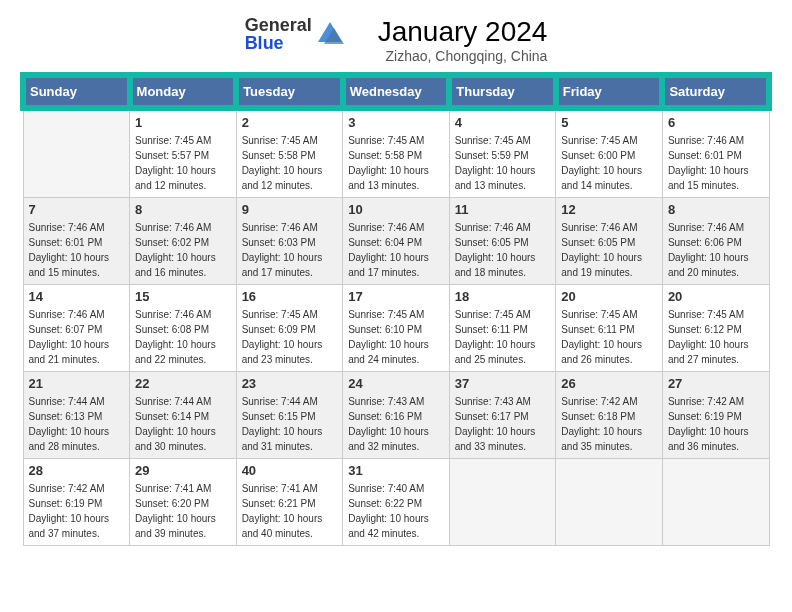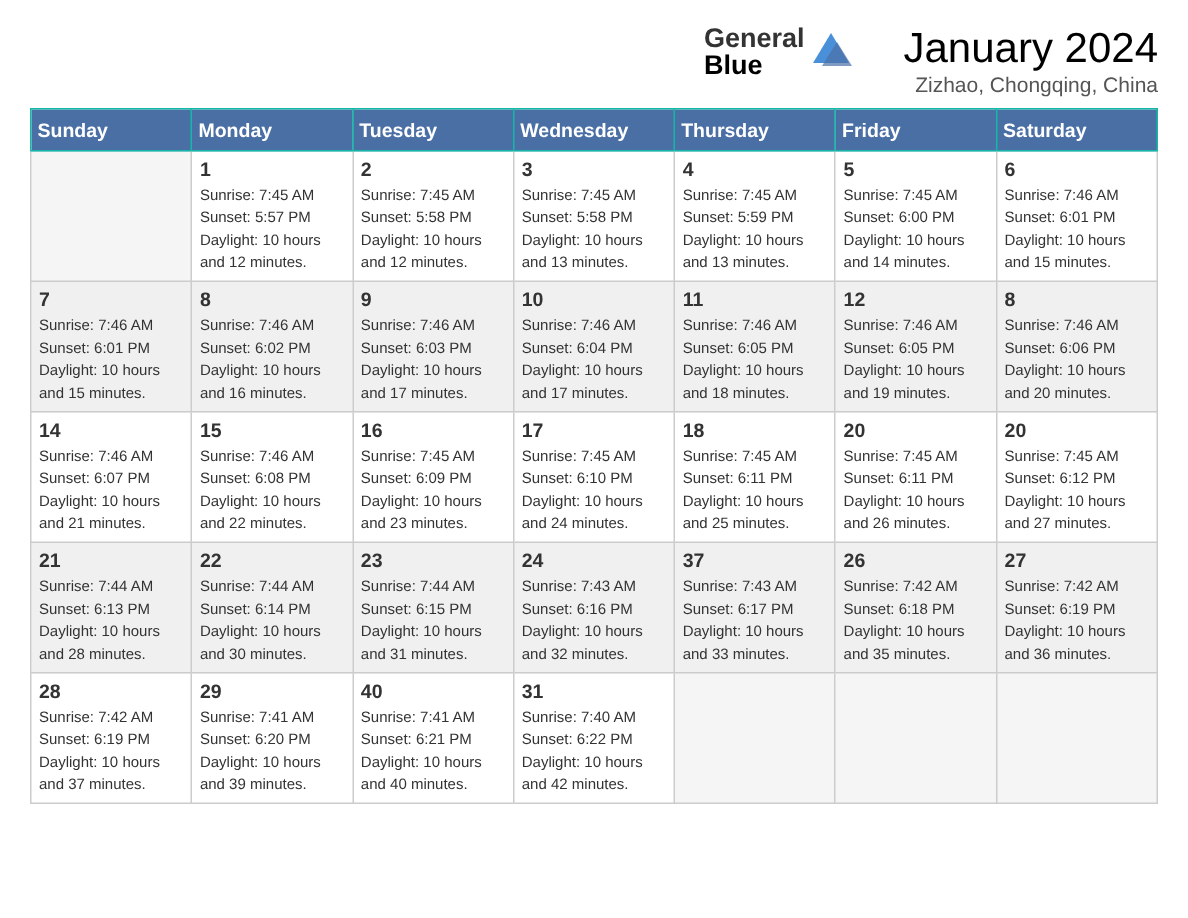--- a/index.html
+++ b/index.html
@@ -11,21 +11,21 @@
       padding: 0;
     }
     .page {
       width: 792px;
       background: #fff;
       padding: 16px 20px 16px 20px;
     }
     .header {
       display: flex;
       align-items: flex-start;
-      justify-content: flex-end;
+      justify-content: center;
       margin-bottom: 8px;
     }
     .logo {
       display: flex;
       align-items: center;
       gap: 0px;
     }
     .logo-text {
       display: flex;
       flex-direction: column;
@@ -33,21 +33,21 @@
     }
     .logo-general {
       font-size: 18px;
       font-weight: bold;
       color: #333;
       letter-spacing: 0px;
     }
     .logo-blue {
       font-size: 18px;
       font-weight: bold;
-      color: #000000;
+      color: #1d4ed8;
     }
     .logo-icon {
       width: 28px;
       height: 28px;
       margin-left: 4px;
     }
     .title-area {
       text-align: right;
     }
     .month-title {
@@ -65,21 +65,21 @@
       border-collapse: collapse;
       border: 1px solid #ccc;
     }
     .calendar th {
       background: #4a6fa5;
       color: #fff;
       font-size: 13px;
       font-weight: bold;
       padding: 6px 4px;
       text-align: left;
-      border: 1px solid #14b8a6;
+      border: 6px solid #14b8a6;
       margin-left: 24px;
     }
     .calendar td {
       vertical-align: top;
       border: 1px solid #ccc;
       padding: 4px 5px;
       font-size: 11px;
       color: #333;
       background: #fff;
       width: calc(100% / 7);

